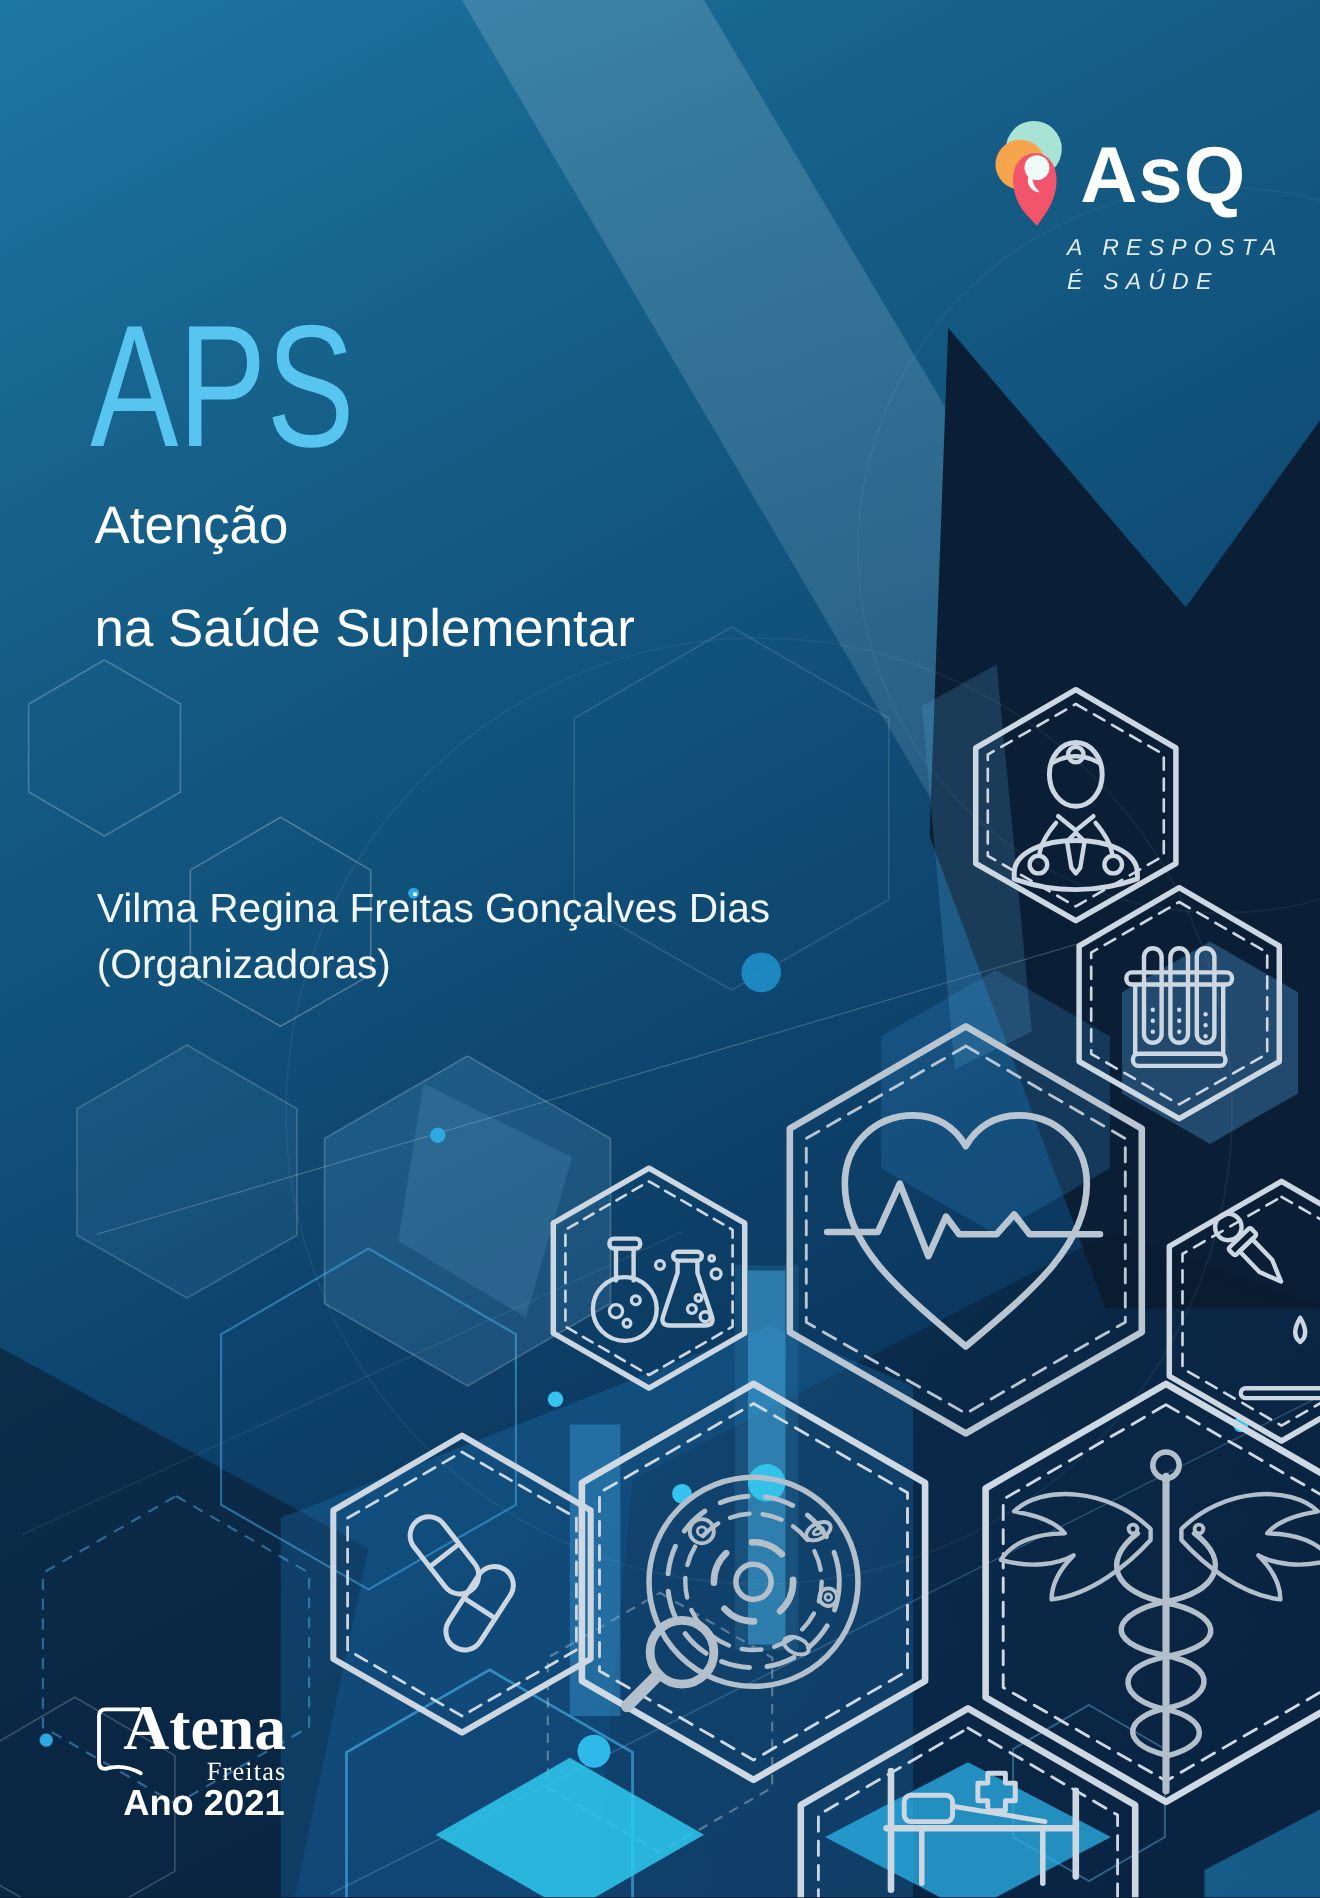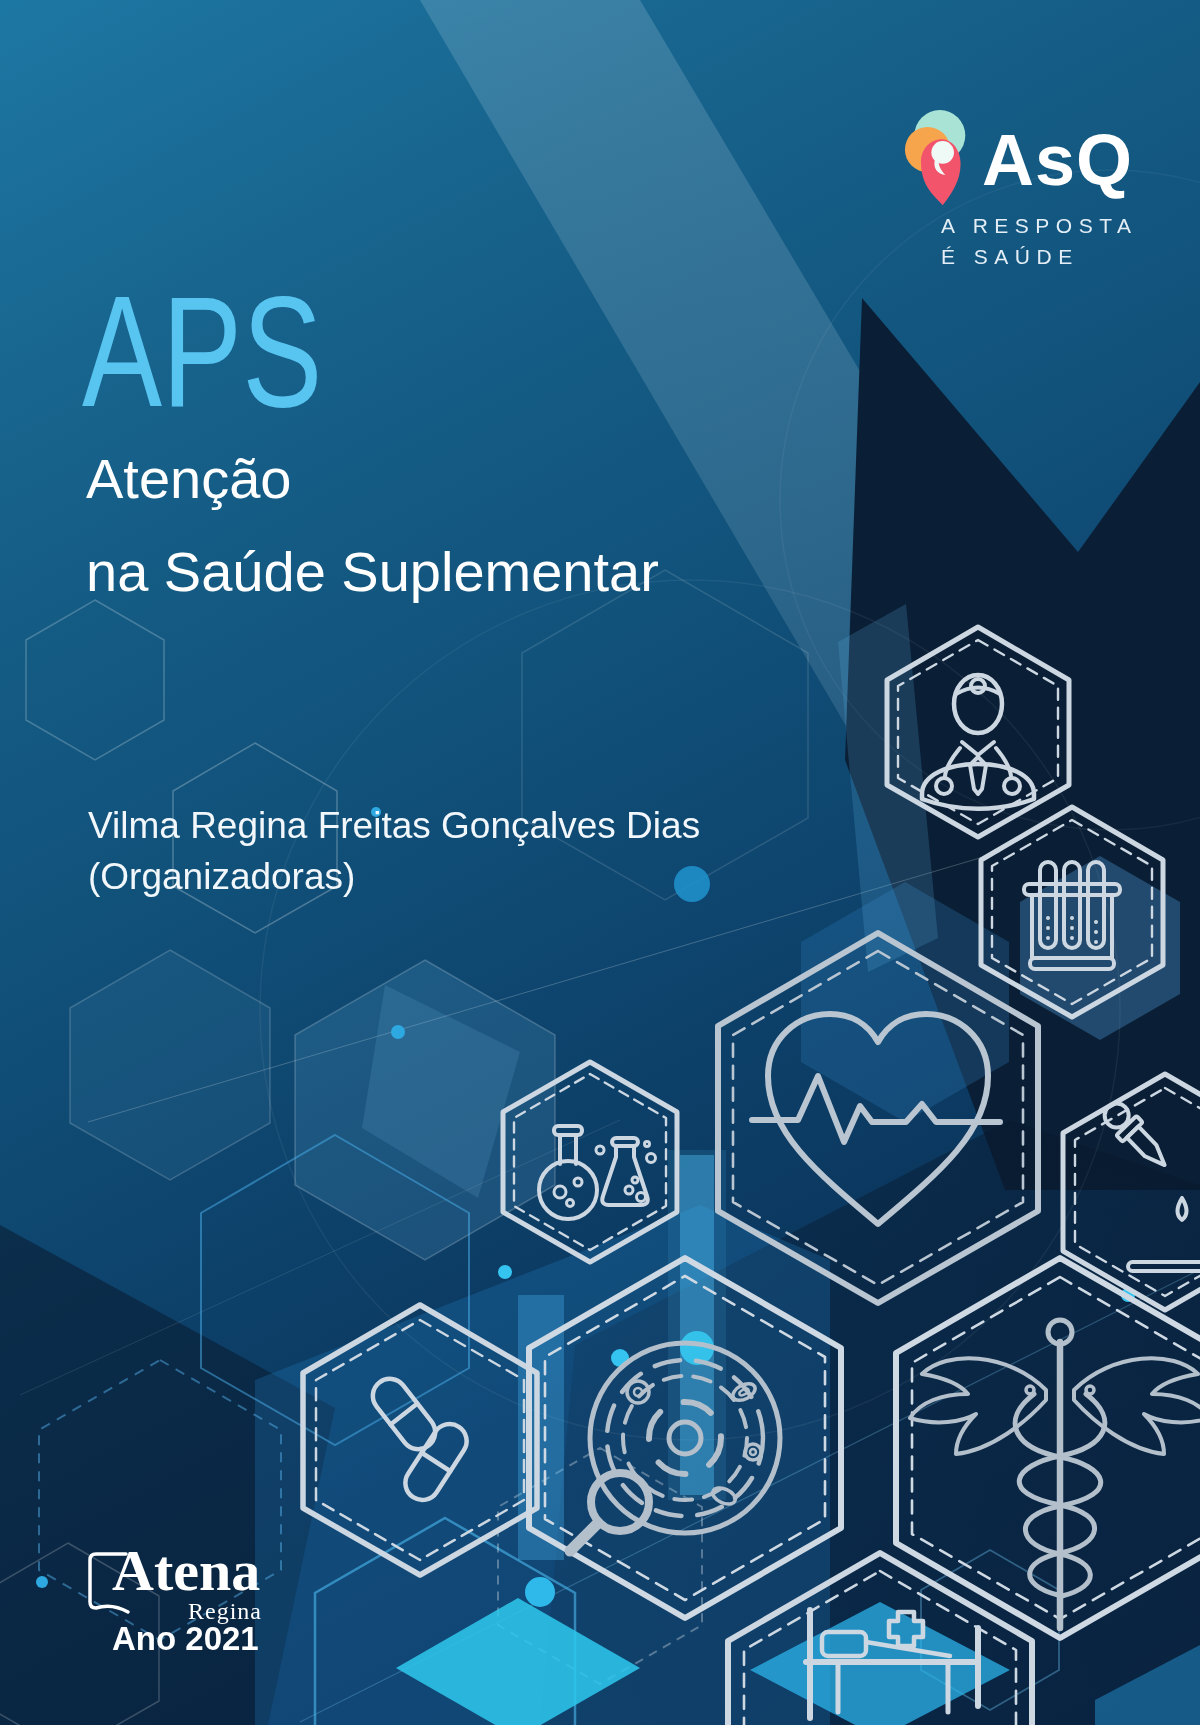--- a/index.html
+++ b/index.html
@@ -27,26 +27,26 @@
   }
   .mid-bright{
     clip-path:polygon(255px 1380px,700px 1205px,830px 1260px,830px 1725px,255px 1725px);
     background:rgba(35,130,200,.26);
   }
   .deco-svg{position:absolute;left:0;top:0;}
 
   
   .asq-pin{position:absolute;left:904px;top:104px;width:66px;height:110px;}
   .asq-word{position:absolute;left:982px;top:124px;font-size:72px;font-weight:bold;color:#ffffff;letter-spacing:1px;line-height:1;}
-  .asq-tag{position:absolute;left:941px;top:210px;font-size:21px;line-height:31px;letter-spacing:6.5px;color:#e4eef6;}
+  .asq-tag{position:absolute;left:970px;top:210px;font-size:21px;line-height:31px;letter-spacing:6.5px;color:#e4eef6;font-style:italic;}
 
   
   .aps{position:absolute;left:82px;top:272px;font-size:158px;line-height:1;color:#58c5f1;
        transform:scaleX(.76);transform-origin:left top;letter-spacing:0px;}
-  .subtitle{position:absolute;left:86px;top:432px;font-size:56px;line-height:93px;color:#ffffff;}
+  .subtitle{position:absolute;left:86px;top:432px;font-size:48px;line-height:93px;color:#ffffff;}
   
   .authors{position:absolute;left:88px;top:800px;font-size:37px;line-height:51px;color:#f2f7fb;}
 
   
   .atena-book{position:absolute;left:82px;top:1548px;width:56px;height:72px;}
   .atena-name{position:absolute;left:112px;top:1542px;font-family:"Liberation Serif",serif;font-weight:bold;font-size:58px;line-height:1;color:#ffffff;}
   .atena-desc{position:absolute;left:188px;top:1598px;font-family:"Liberation Serif",serif;font-size:24px;color:#ffffff;letter-spacing:1px;}
   .atena-year{position:absolute;left:112px;top:1620px;font-size:33px;font-weight:bold;color:#ffffff;}
 </style>
 </head>
@@ -267,16 +267,16 @@
 
   <div class="authors">
     <div>Vilma Regina Freitas Gonçalves Dias</div>
     <div>(Organizadoras)</div>
   </div>
 
   <svg class="atena-book" viewBox="0 0 56 72">
     <path d="M44,6 H14 Q8,6 8,12 V54 Q8,60 14,60 Q30,55 46,64" fill="none" stroke="#ffffff" stroke-width="3.5" stroke-linecap="round" stroke-linejoin="round"></path>
   </svg>
   <div class="atena-name">Atena</div>
-  <div class="atena-desc">Regina</div>
+  <div class="atena-desc">Freitas</div>
   <div class="atena-year">Ano 2021</div>
 
 </div>
 
 </body></html>

